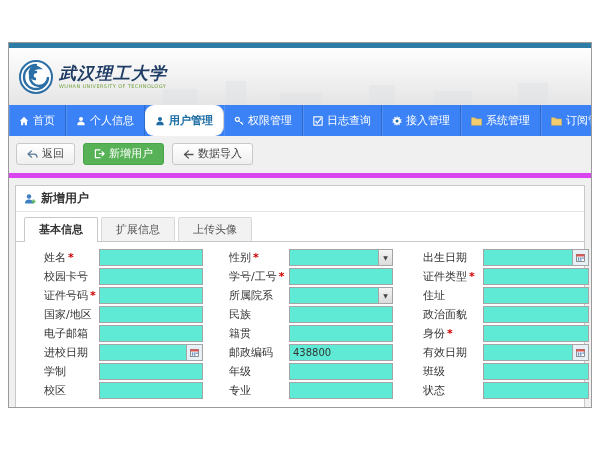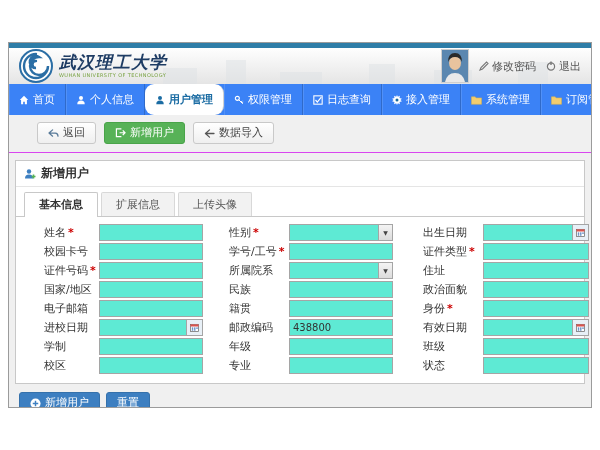--- a/index.html
+++ b/index.html
@@ -2,21 +2,21 @@
 <html><head>
 <meta charset="utf-8">
 <style>
   html,body{margin:0;padding:0;width:600px;height:450px;background:#fff;
     font-family:"DejaVu Sans","Liberation Sans",sans-serif;-webkit-font-smoothing:antialiased;}
   .app{position:absolute;left:8px;top:42px;width:582px;height:364px;border:1px solid #9b9b9b;
     background:#f0f0f0;overflow:hidden;}
   
   .accent{height:5px;background:#2e7da7;}
   
-  .hdr{height:36px;background:linear-gradient(#fefefe,#e5e5e5);position:relative;
+  .hdr{height:57px;background:linear-gradient(#fefefe,#e5e5e5);position:relative;
     display:flex;align-items:center;padding:0 10px;}
   .hdr::before{content:"";position:absolute;left:120px;right:0;bottom:0;height:26px;opacity:.5;
     background:
       linear-gradient(#dfe3e6,#dfe3e6) no-repeat 8% 100%/34px 16px,
       linear-gradient(#dfe3e6,#dfe3e6) no-repeat 22% 100%/20px 24px,
       linear-gradient(#dfe3e6,#dfe3e6) no-repeat 36% 100%/42px 12px,
       linear-gradient(#dfe3e6,#dfe3e6) no-repeat 55% 100%/26px 20px,
       linear-gradient(#dfe3e6,#dfe3e6) no-repeat 72% 100%/38px 14px,
       linear-gradient(#dfe3e6,#dfe3e6) no-repeat 90% 100%/30px 22px;}
   .hdr>*{position:relative;z-index:1;}
@@ -30,21 +30,21 @@
   .avatar{width:26px;height:32px;border:1px solid #cfcfcf;background:#5b87b0;overflow:hidden;}
   .hlink{display:flex;align-items:center;gap:3px;cursor:pointer;color:#555;text-decoration:none;}
   
   .nav{height:31px;background:#3b82f6;display:flex;font-size:11px;color:#fff;}
   .nav-it{display:flex;align-items:center;gap:4px;padding:0 10px;border-right:1px solid rgba(0,0,0,.18);
     box-shadow:inset 1px 0 0 rgba(255,255,255,.12);cursor:pointer;white-space:nowrap;}
   .nav-it.active{background:#fff;color:#1b6ca3;font-weight:bold;box-shadow:none;border-radius:9px;}
   .nav-it svg{flex:0 0 auto;}
   
   .content{padding-top:7px;}
-  .toolbar{display:flex;gap:8px;padding:0 28px 8px;border-bottom:1px solid #d946ef;align-items:center;}
+  .toolbar{display:flex;gap:8px;padding:0 7px 8px;border-bottom:5px solid #d946ef;align-items:center;}
   .btn{display:inline-flex;align-items:center;gap:4px;font-size:11px;border-radius:3px;
     padding:3px 10px;cursor:pointer;line-height:14px;}
   .btn-light{background:linear-gradient(#ffffff,#efefef);border:1px solid #c9c9c9;color:#444;}
   .btn-green{background:#57b257;border:1px solid #49a449;color:#fff;}
   .btn-blue{background:#3d7fc1;border:1px solid #3571ab;color:#fff;}
   
   .panel{margin:7px 6px 0;background:#fff;border:1px solid #c8c8c8;}
   .panel-hd{display:flex;align-items:center;gap:5px;padding:4px 8px;font-size:12px;font-weight:bold;
     color:#333;border-bottom:1px solid #e5e5e5;}
   .tabs{display:flex;gap:3px;padding:5px 8px 0;border-bottom:1px solid #c8c8c8;}
@@ -77,43 +77,20 @@
 
   <div class="hdr">
     <svg class="logo" viewBox="0 0 34 34">
       <circle cx="17" cy="17" r="16" fill="#fff" stroke="#2b6ea5" stroke-width="2"></circle>
       <path d="M17 5 a12 12 0 1 0 12 12 a9 9 0 1 1 -9 -9 a6 6 0 1 0 -3 11 a3.5 3.5 0 1 1 0 -7" fill="none" stroke="#2b6ea5" stroke-width="2.4" stroke-linecap="round"></path>
     </svg>
     <div class="brand">
       <div class="uni-name">武汉理工大学</div>
       <div class="uni-sub">WUHAN UNIVERSITY OF TECHNOLOGY</div>
     </div>
-    <div class="userbox">
-      <div class="avatar">
-        <svg viewBox="0 0 26 32" width="26" height="32">
-          <rect width="26" height="32" fill="#5b87b0"></rect>
-          <ellipse cx="13" cy="13" rx="6" ry="7" fill="#e8c39e"></ellipse>
-          <path d="M6 12 q0 -9 7 -9 q7 0 7 9 q-2 -5 -7 -5 q-5 0 -7 5z" fill="#2a2a2a"></path>
-          <path d="M3 32 q2 -9 10 -9 q8 0 10 9z" fill="#e9e9e9"></path>
-        </svg>
-      </div>
-      <a class="hlink">
-        <svg width="10" height="10" viewBox="0 0 10 10">
-            <path d="M1 9 L2 6.5 L7.5 1 L9 2.5 L3.5 8 Z" fill="none" stroke="#777" stroke-width="1.1"></path>
-          </svg>
-        <span>修改密码</span>
-      </a>
-      <a class="hlink">
-        <svg width="10" height="10" viewBox="0 0 10 10">
-            <circle cx="5" cy="5.5" r="3.6" fill="none" stroke="#777" stroke-width="1.2"></circle>
-            <line x1="5" y1="0.5" x2="5" y2="4" stroke="#777" stroke-width="1.4"></line>
-          </svg>
-        <span>退出</span>
-      </a>
-    </div>
   </div>
 
   <div class="nav">
     <div class="nav-it">
       <svg width="10" height="10" viewBox="0 0 12 12" fill="currentColor">
           <path d="M1 6 L6 1 L11 6 H9.5 V11 H7 V8 H5 V11 H2.5 V6 Z"></path>
         </svg>
       <span>首页</span>
     </div>
     <div class="nav-it">

